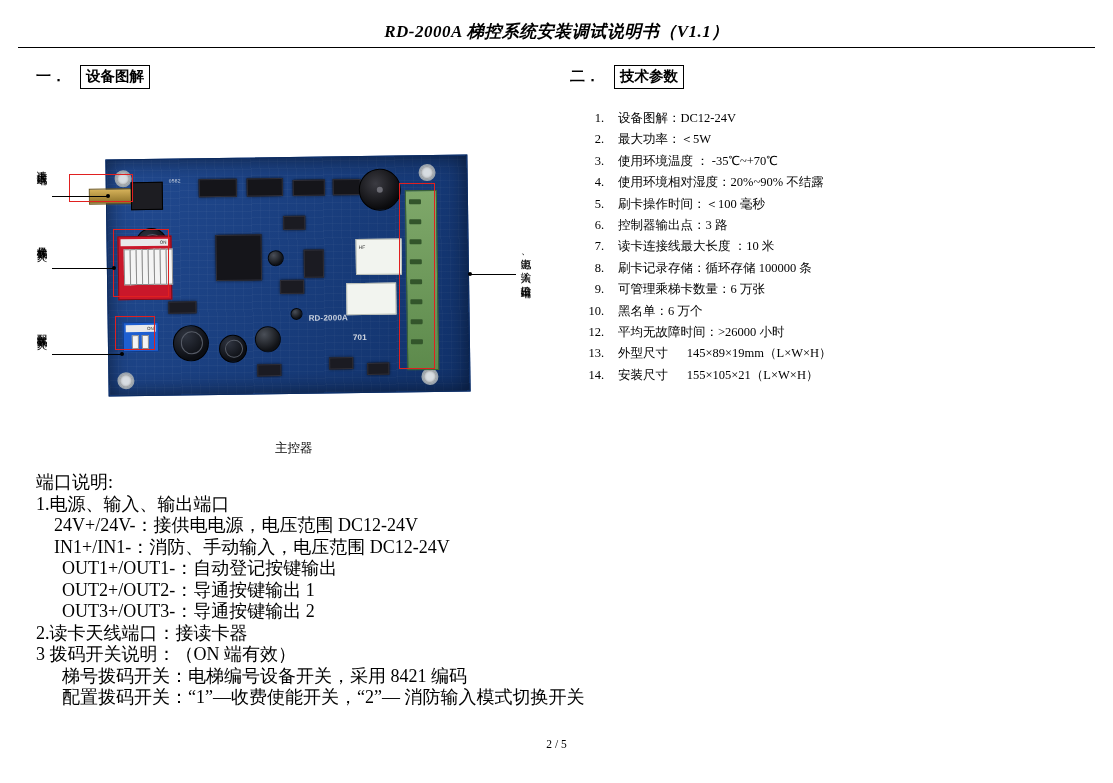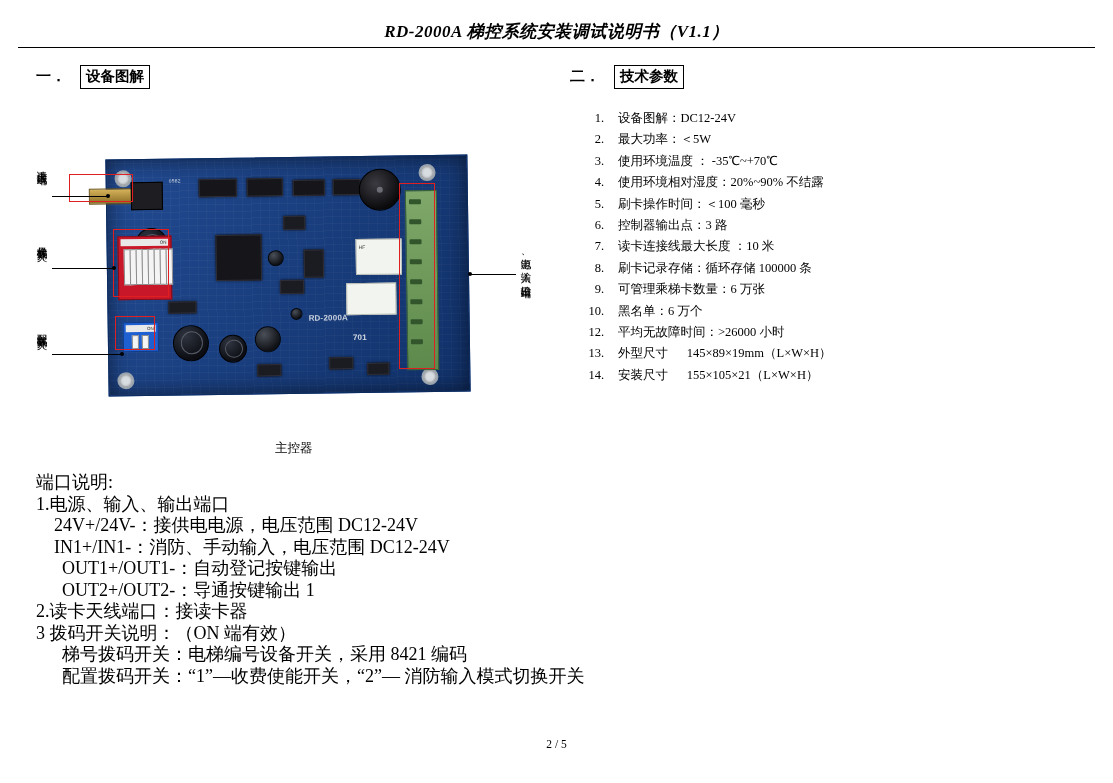--- a/index.html
+++ b/index.html
@@ -458,20 +458,21 @@
 
   <div class="caption" style="left:275px; top:440px;">主控器</div>
 
   <div class="ports">
     <div class="ln">端口说明:</div>
     <div class="ln">1.电源、输入、输出端口</div>
     <div class="ln ind1">24V+/24V-：接供电电源，电压范围 DC12-24V</div>
     <div class="ln ind1">IN1+/IN1-：消防、手动输入，电压范围 DC12-24V</div>
     <div class="ln ind2">OUT1+/OUT1-：自动登记按键输出</div>
     <div class="ln ind2">OUT2+/OUT2-：导通按键输出 1</div>
+    <div class="ln ind2">OUT3+/OUT3-：导通按键输出 2</div>
     <div class="ln">2.读卡天线端口：接读卡器</div>
     <div class="ln">3 拨码开关说明：（ON 端有效）</div>
     <div class="ln ind2">梯号拨码开关：电梯编号设备开关，采用 8421 编码</div>
     <div class="ln ind2">配置拨码开关：“1”—收费使能开关，“2”— 消防输入模式切换开关</div>
   </div>
 
   <div class="footer">2 / 5</div>
 </div>
 
 </body></html>

